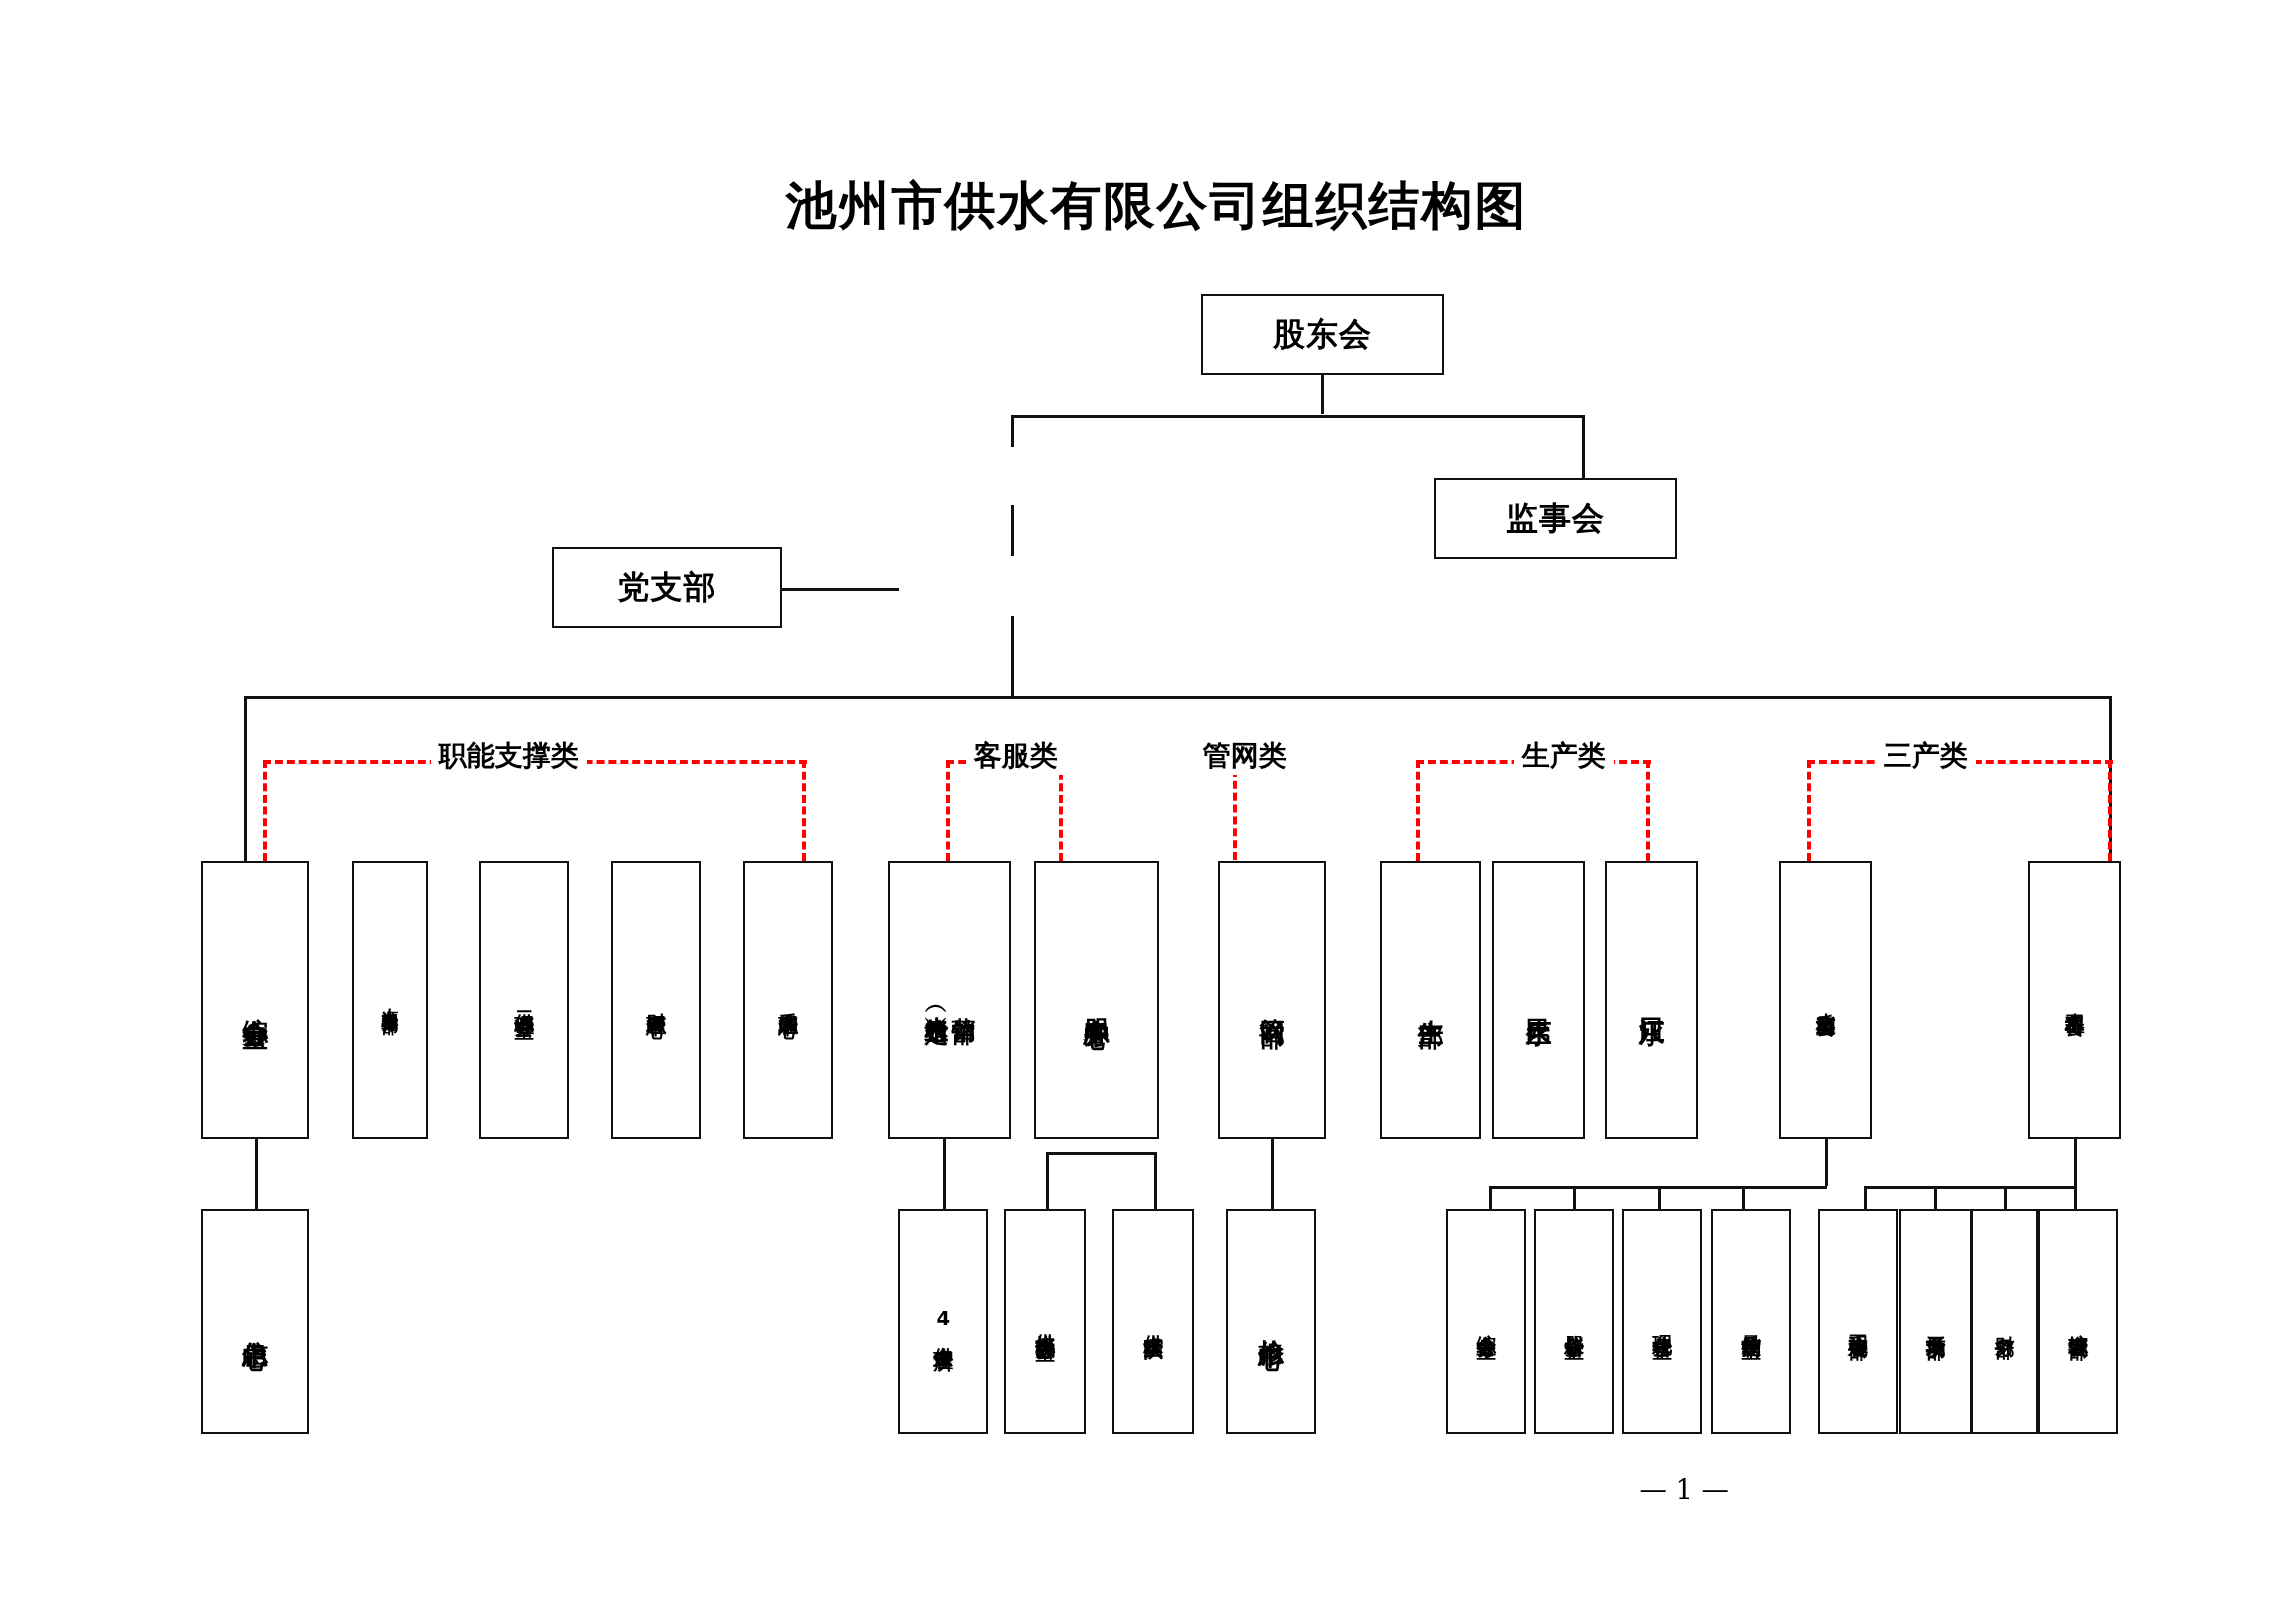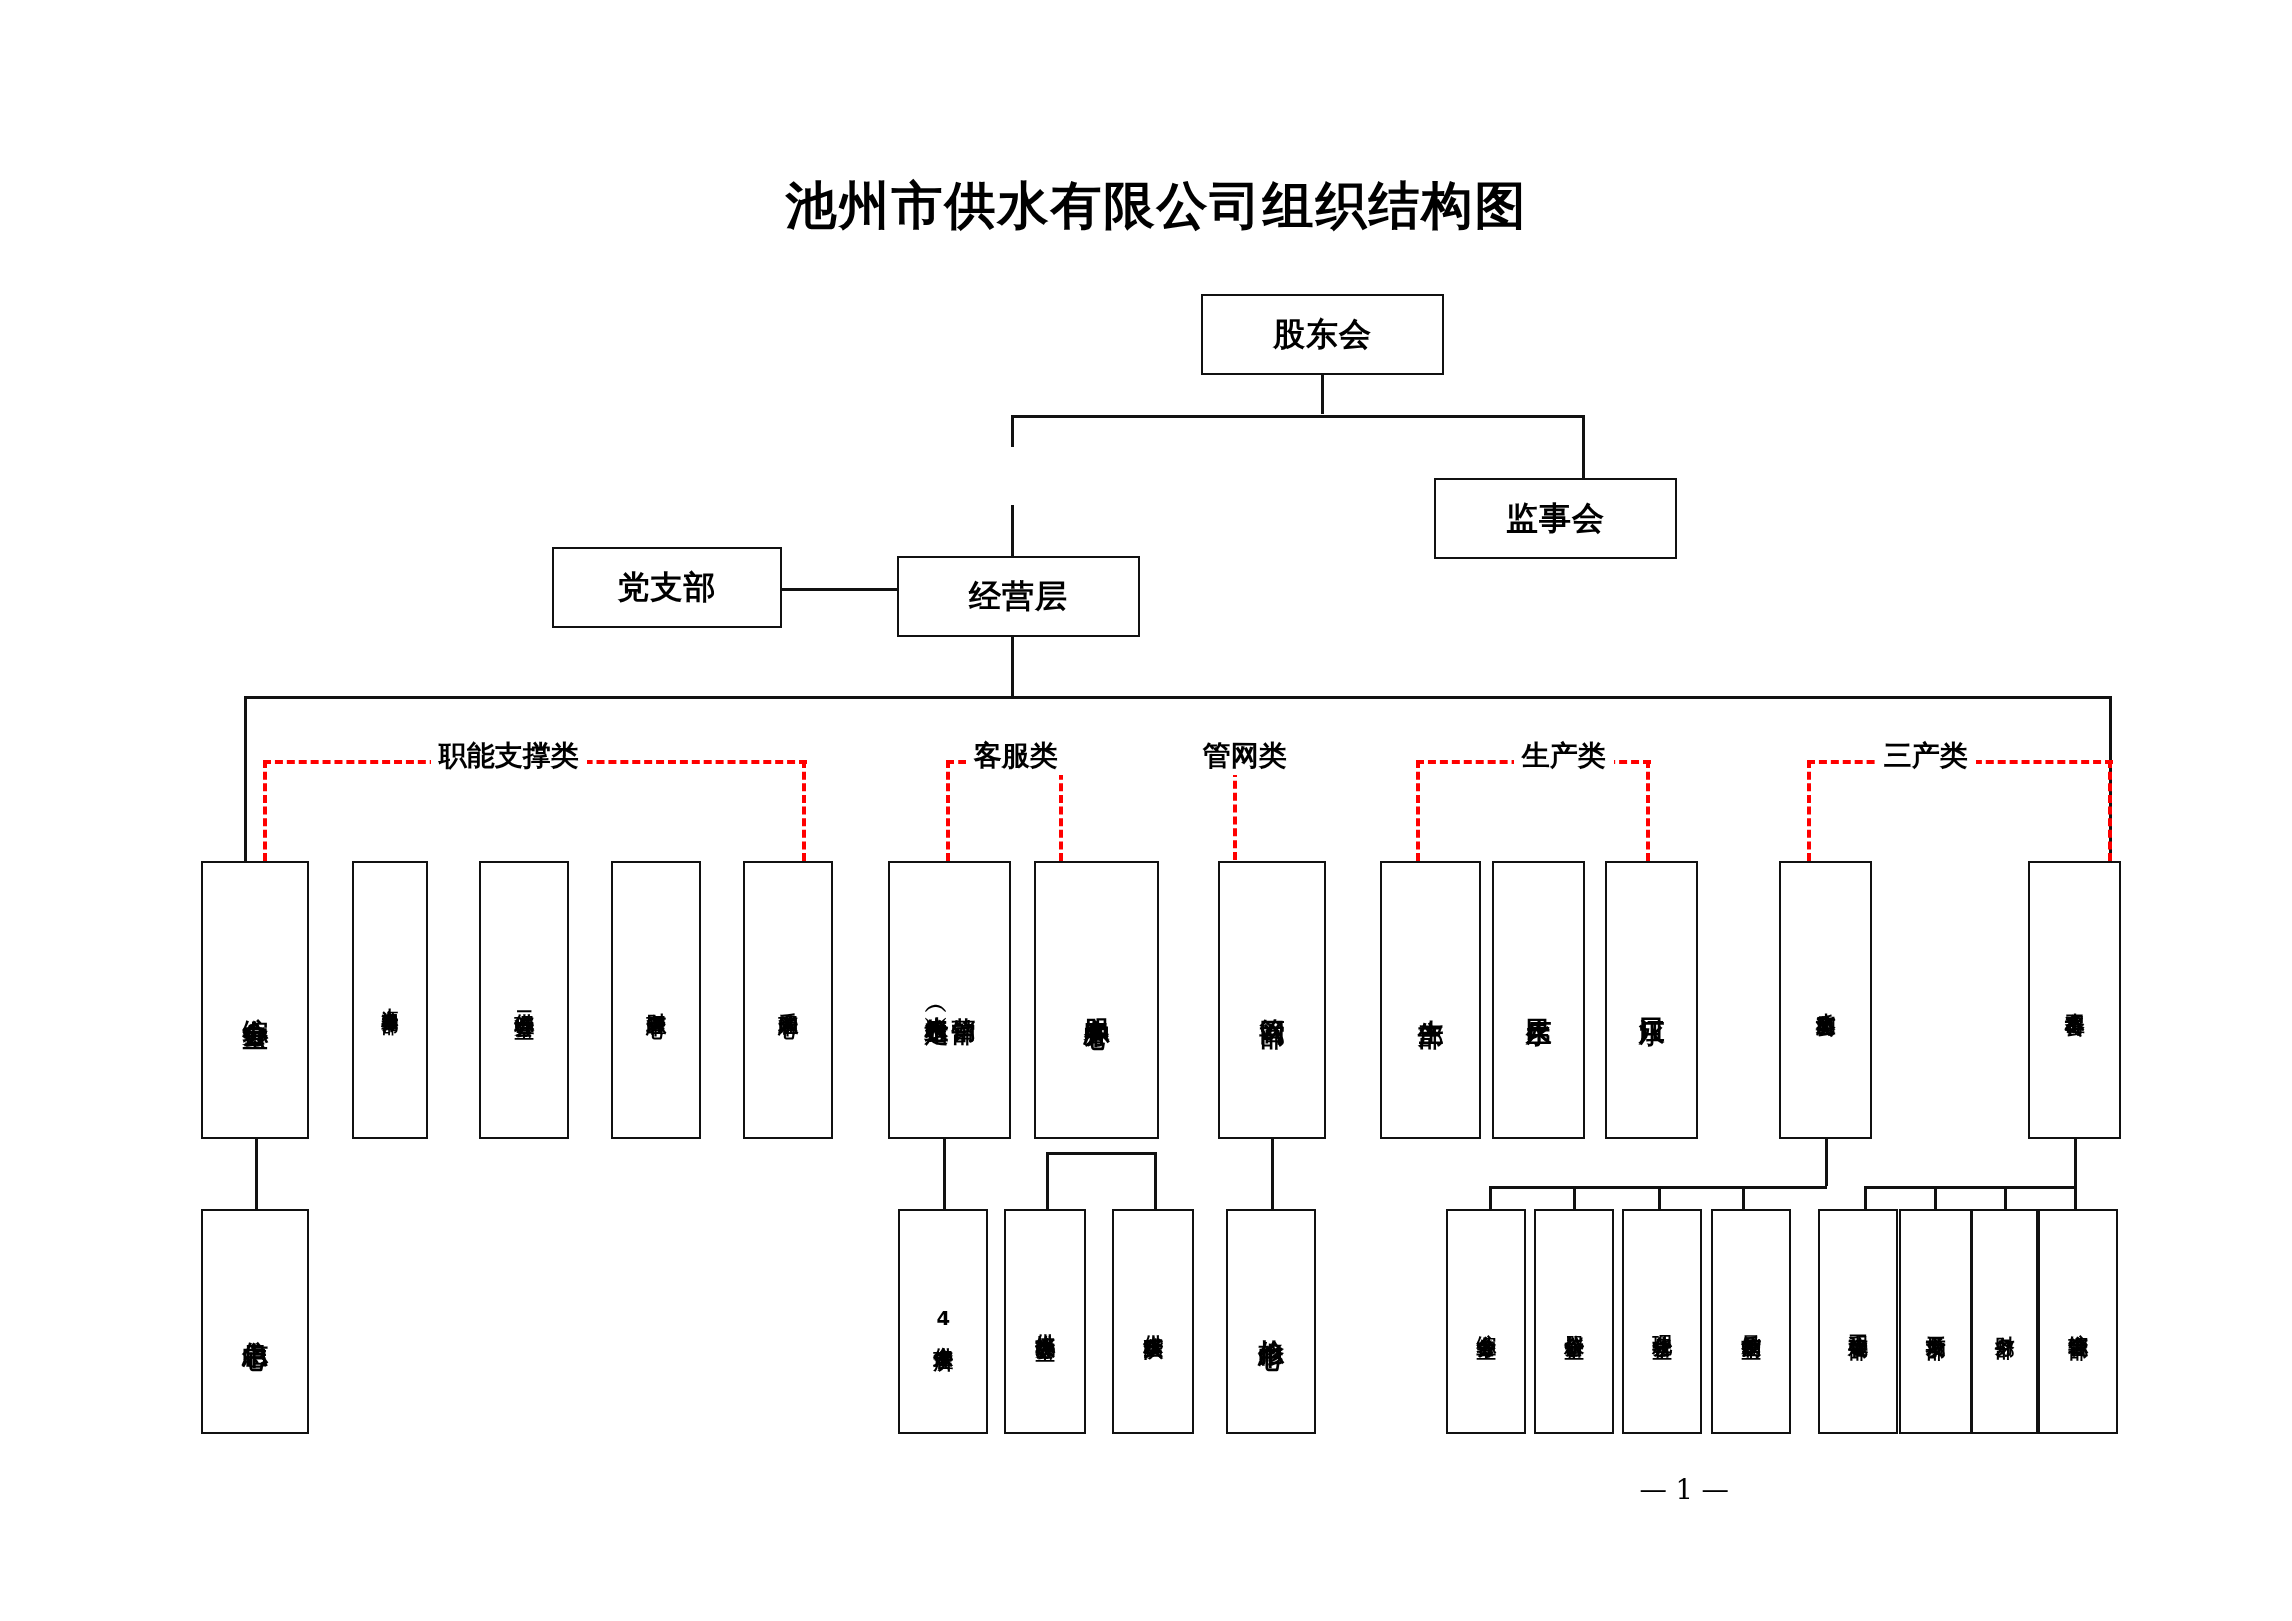--- a/index.html
+++ b/index.html
@@ -158,23 +158,20 @@
 
 
   <div class="node horiz" style="left:1424px; top:478px; width:243px; height:81px;">
     <span class="label">监事会</span>
   </div>
 
   <div class="node horiz" style="left:542px; top:547px; width:230px; height:81px;">
     <span class="label">党支部</span>
   </div>
 
-  <div class="node horiz" style="left:887px; top:556px; width:243px; height:81px;">
-    <span class="label">经营层</span>
-  </div>
 
   <div class="cat-bracket" style="left:253px; top:760px; width:544px; height:101px;">
     <div class="dash-h" style="left:0; top:0; width:544px;"></div>
     <div class="dash-v" style="left:0; top:0; height:101px;"></div>
     <div class="dash-v" style="left:539px; top:0; height:101px;"></div>
   </div>
   <div class="cat-label" style="left:421px; top:737px;">职能支撑类</div>
 
   <div class="cat-bracket" style="left:936px; top:760px; width:118px; height:101px;">
     <div class="dash-h" style="left:0; top:0; width:118px;"></div>

